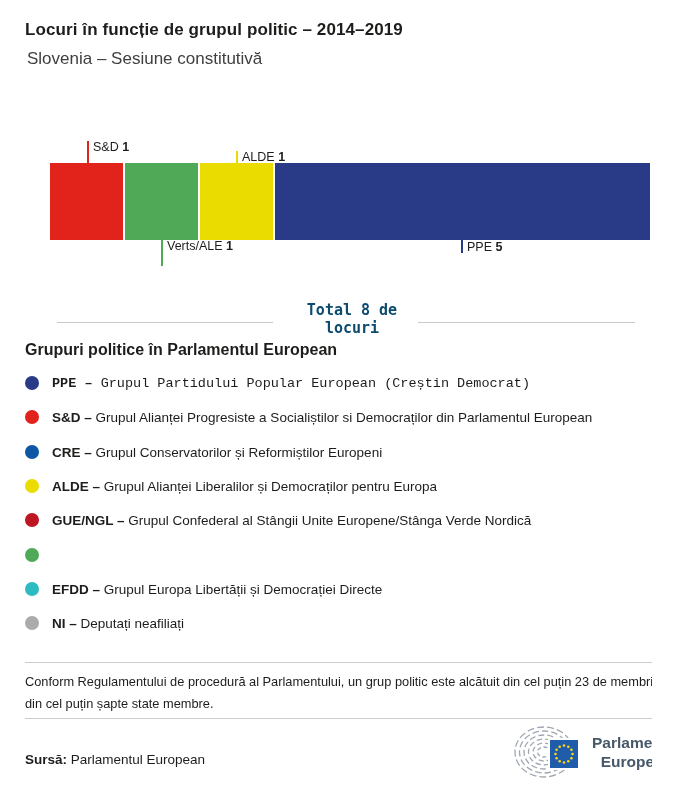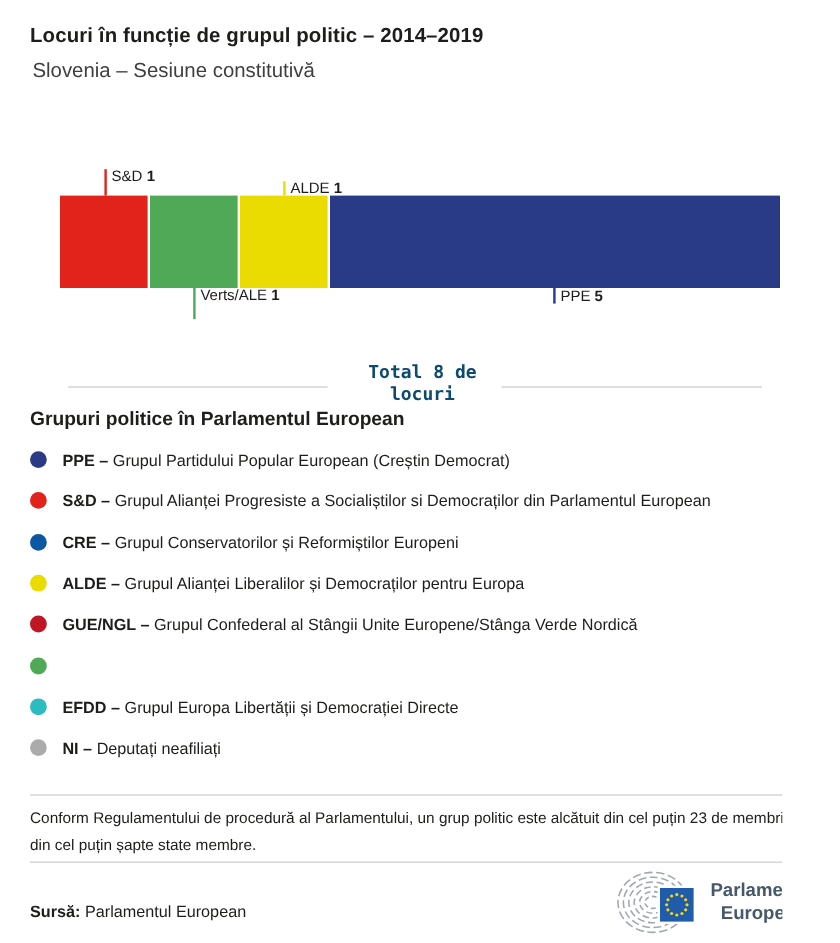--- a/index.html
+++ b/index.html
@@ -79,21 +79,21 @@
 
   <div class="abs total-line" style="left:57px;  top:322px; width:216px;"></div>
   <div class="abs total-line" style="left:418px; top:322px; width:217px;"></div>
   <div class="abs total-text">
     <div>Total 8 de</div>
     <div>locuri</div>
   </div>
 
   <div class="abs legend-heading">Grupuri politice în Parlamentul European</div>
 
-  <div class="abs legend-row" style="top:373px;">
+  <div class="abs legend-row" style="top:373px;font-family:Liberation Mono, monospace;">
     <span class="dot" style="background-color: rgb(41, 58, 135);"></span>
     <span class="legend-text"><b>PPE –</b> <span>Grupul Partidului Popular European (Creștin Democrat)</span></span>
   </div>
   <div class="abs legend-row" style="top:407px;text-align:right;">
     <span class="dot" style="background-color: rgb(226, 35, 28);"></span>
     <span class="legend-text"><b>S&amp;D –</b> <span>Grupul Alianței Progresiste a Socialiștilor si Democraților din Parlamentul European</span></span>
   </div>
   <div class="abs legend-row" style="top:442px;">
     <span class="dot" style="background-color: rgb(11, 87, 164);"></span>
     <span class="legend-text"><b>CRE –</b> <span>Grupul Conservatorilor și Reformiștilor Europeni</span></span>

